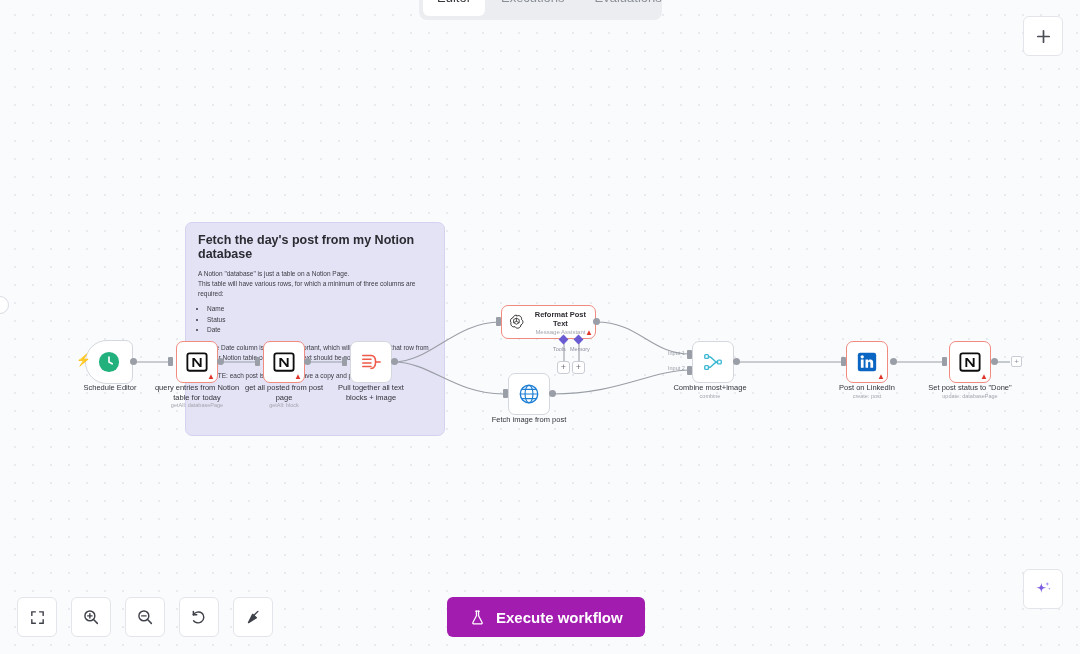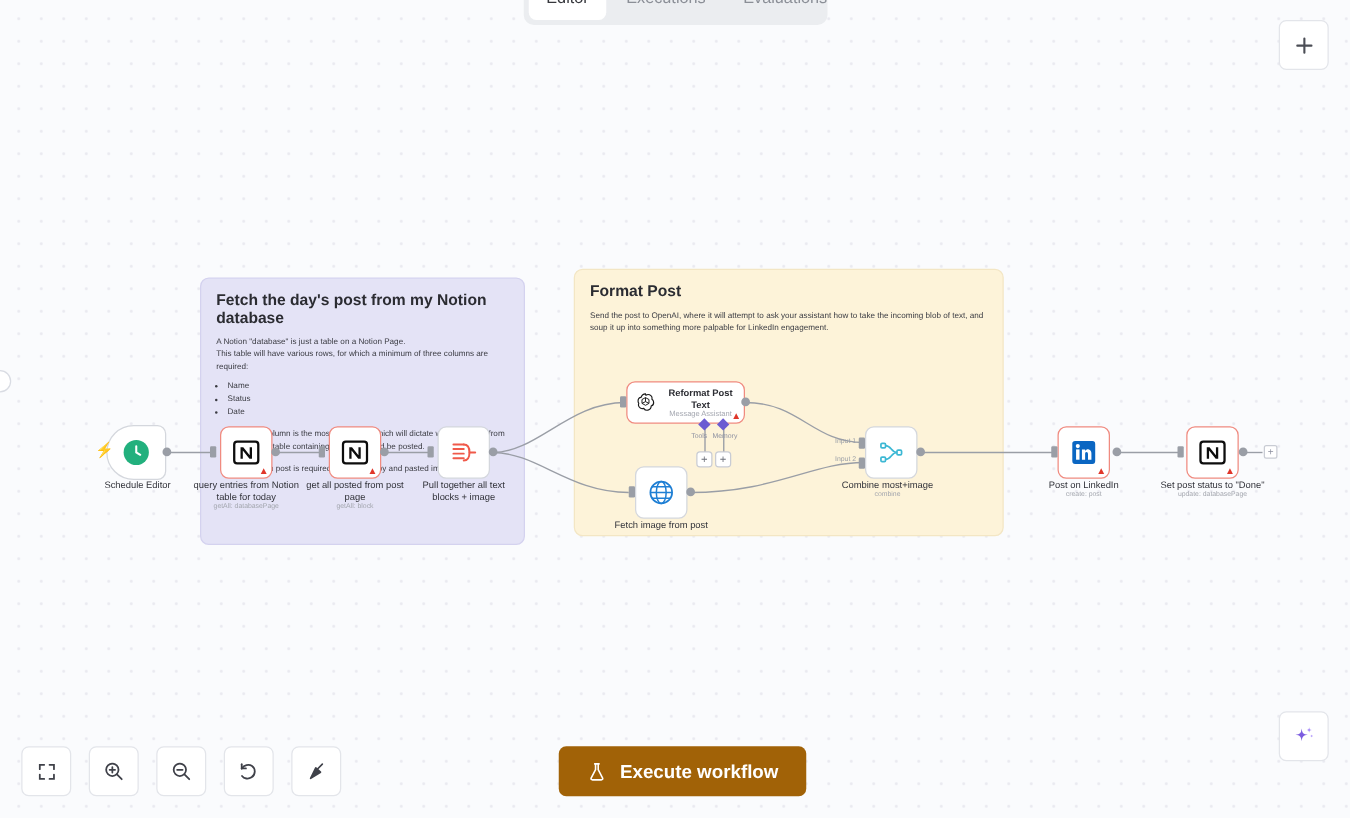--- a/index.html
+++ b/index.html
@@ -58,34 +58,35 @@
     display: flex; gap: 14px;
   }
   #bottom-toolbar .sq-btn {
     position: relative; width: 40px; height: 40px;
   }
 
   
   #execute-workflow {
     position: absolute; left: 447px; bottom: 17px;
     height: 40px; padding: 0 22px;
-    background: #a16207;
+    background: #a21caf;
     color: #fff;
     border: none; border-radius: 6px;
     font-size: 15px; font-weight: 600;
     display: flex; align-items: center; gap: 10px;
     cursor: pointer;
     font-family: "Liberation Sans", sans-serif;
   }
 
   
   .sticky {
     position: absolute;
     border-radius: 7px;
     padding: 10px 12px;
+    margin-left: 25px;
   }
   #sticky-notion {
     left: 160px; top: 222px; width: 260px; height: 214px;
     background: #e4e3f6;
     border: 1px solid #d4d2ef;
   }
   #sticky-format {
     left: 459px; top: 215px; width: 344px; height: 214px;
     background: #fdf3d9;
     border: 1px solid #f3e6c4;
@@ -240,24 +241,20 @@
     <p>This table will have various rows, for which a minimum of three columns are required:</p>
     <ul>
       <li>Name</li>
       <li>Status</li>
       <li>Date</li>
     </ul>
     <p class="indent">The Date column is the most important, which will dictate when that row from your Notion table containing the text should be posted.</p>
     <p class="indent">NOTE: each post is required to have a copy and pasted image!</p>
   </div>
 
-  <div class="sticky" id="sticky-format">
-    <h3>Format Post</h3>
-    <p>Send the post to OpenAI, where it will attempt to ask your assistant how to take the incoming blob of text, and soup it up into something more palpable for LinkedIn engagement.</p>
-  </div>
 
   <div id="left-edge-circle"></div>
 
   <div id="bolt">⚡</div>
 
   <div class="node node-trigger" style="left:85px; top:340px;">
     <svg width="22" height="22" viewBox="0 0 24 24">
       <circle cx="12" cy="12" r="11" fill="#22b07d"></circle>
       <path d="M12 6.5 L12 12 L15.5 14" stroke="#fff" stroke-width="1.8" fill="none" stroke-linecap="round"></path>
     </svg>

